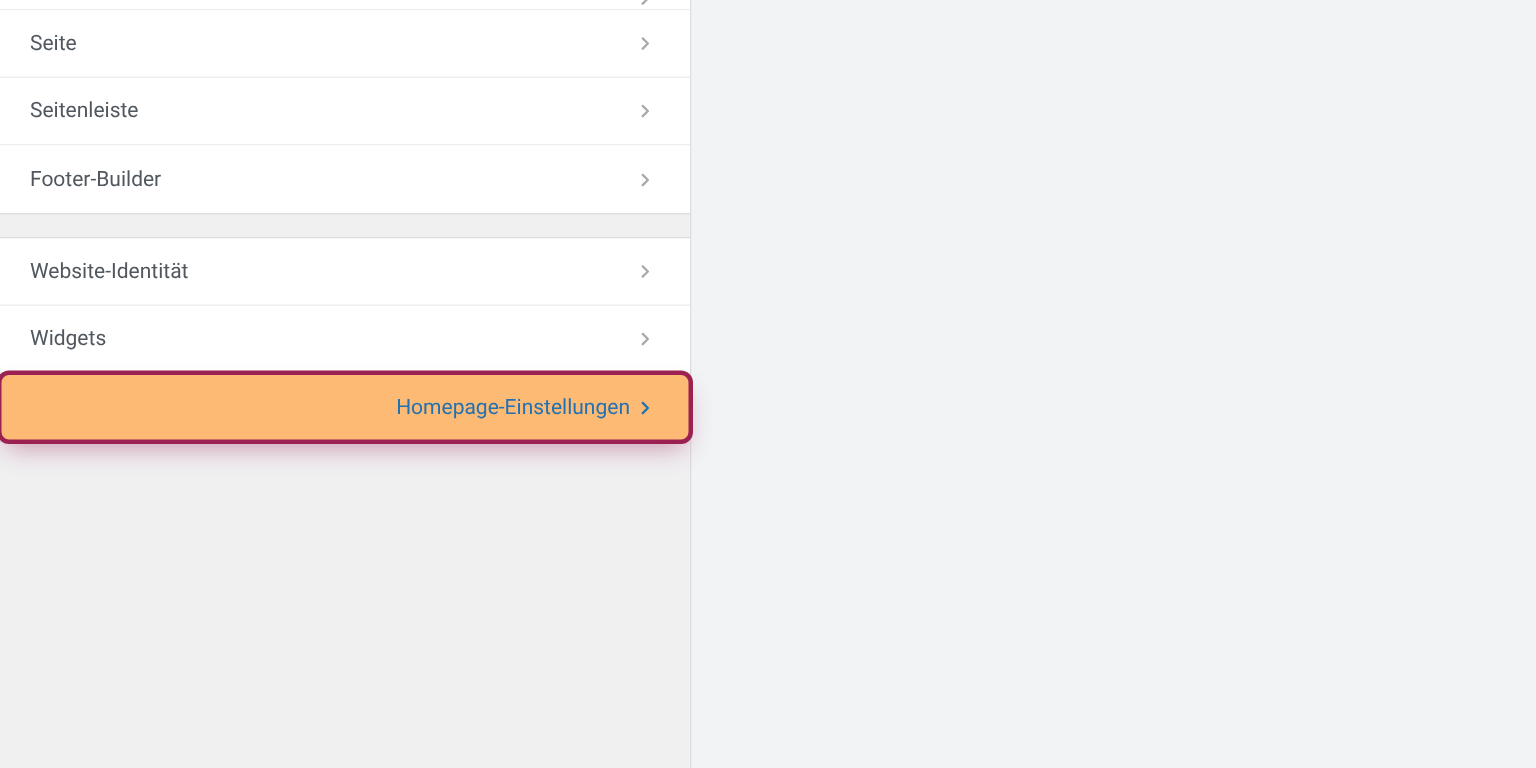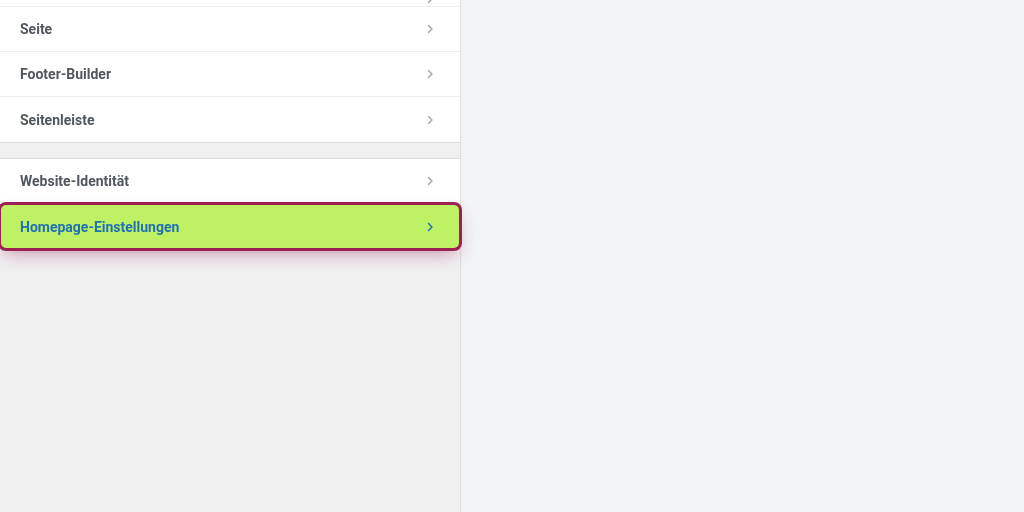--- a/index.html
+++ b/index.html
@@ -40,43 +40,44 @@
       display: flex;
       align-items: center;
       justify-content: space-between;
       padding: 0 20px;
       height: 45px;
       background: #fff;
       border-bottom: 1px solid #eee;
       cursor: pointer;
       font-size: 14px;
       color: #50575e;
-      font-weight: 700;
+      font-weight: 400;
     }
     .item:last-child { border-bottom: none; }
     .item .chevron {
       width: 20px;
       height: 20px;
       display: flex;
       align-items: center;
       justify-content: center;
     }
     .item .chevron svg {
       width: 18px;
       height: 18px;
       fill: #a7aaad;
     }
     .item.highlighted {
-      background: #bef264;
+      background: #fdba74;
       color: #2271b1;
       outline: 3px solid #9a2152;
       outline-offset: -1px;
       border-radius: 6px;
       z-index: 5;
       box-shadow: 0 8px 18px -4px rgba(154,33,82,0.45);
+      justify-content: flex-end;
     }
     .item.highlighted .chevron svg { fill: #2271b1; }
     .empty-area {
       flex: 1;
       background: #f0f0f1;
     }
   </style>
 </head>
 <body>
 
@@ -93,40 +94,48 @@
     </div>
     <div class="item">
       <span>Seite</span>
       <span class="chevron">
         <svg viewBox="0 0 24 24">
             <path d="M9.29 6.71a1 1 0 0 0 0 1.41L13.17 12l-3.88 3.88a1 1 0 1 0 1.41 1.41l4.59-4.59a1 1 0 0 0 0-1.41L10.7 6.71a1 1 0 0 0-1.41 0z"></path>
           </svg>
       </span>
     </div>
     <div class="item">
-      <span>Footer-Builder</span>
+      <span>Seitenleiste</span>
       <span class="chevron">
         <svg viewBox="0 0 24 24">
             <path d="M9.29 6.71a1 1 0 0 0 0 1.41L13.17 12l-3.88 3.88a1 1 0 1 0 1.41 1.41l4.59-4.59a1 1 0 0 0 0-1.41L10.7 6.71a1 1 0 0 0-1.41 0z"></path>
           </svg>
       </span>
     </div>
     <div class="item">
-      <span>Seitenleiste</span>
+      <span>Footer-Builder</span>
       <span class="chevron">
         <svg viewBox="0 0 24 24">
             <path d="M9.29 6.71a1 1 0 0 0 0 1.41L13.17 12l-3.88 3.88a1 1 0 1 0 1.41 1.41l4.59-4.59a1 1 0 0 0 0-1.41L10.7 6.71a1 1 0 0 0-1.41 0z"></path>
           </svg>
       </span>
     </div>
   </div>
 
   <div class="section-group last">
     <div class="item">
       <span>Website-Identität</span>
+      <span class="chevron">
+        <svg viewBox="0 0 24 24">
+            <path d="M9.29 6.71a1 1 0 0 0 0 1.41L13.17 12l-3.88 3.88a1 1 0 1 0 1.41 1.41l4.59-4.59a1 1 0 0 0 0-1.41L10.7 6.71a1 1 0 0 0-1.41 0z"></path>
+          </svg>
+      </span>
+    </div>
+    <div class="item">
+      <span>Widgets</span>
       <span class="chevron">
         <svg viewBox="0 0 24 24">
             <path d="M9.29 6.71a1 1 0 0 0 0 1.41L13.17 12l-3.88 3.88a1 1 0 1 0 1.41 1.41l4.59-4.59a1 1 0 0 0 0-1.41L10.7 6.71a1 1 0 0 0-1.41 0z"></path>
           </svg>
       </span>
     </div>
     <div class="item highlighted">
       <span>Homepage-Einstellungen</span>
       <span class="chevron">
         <svg viewBox="0 0 24 24">

